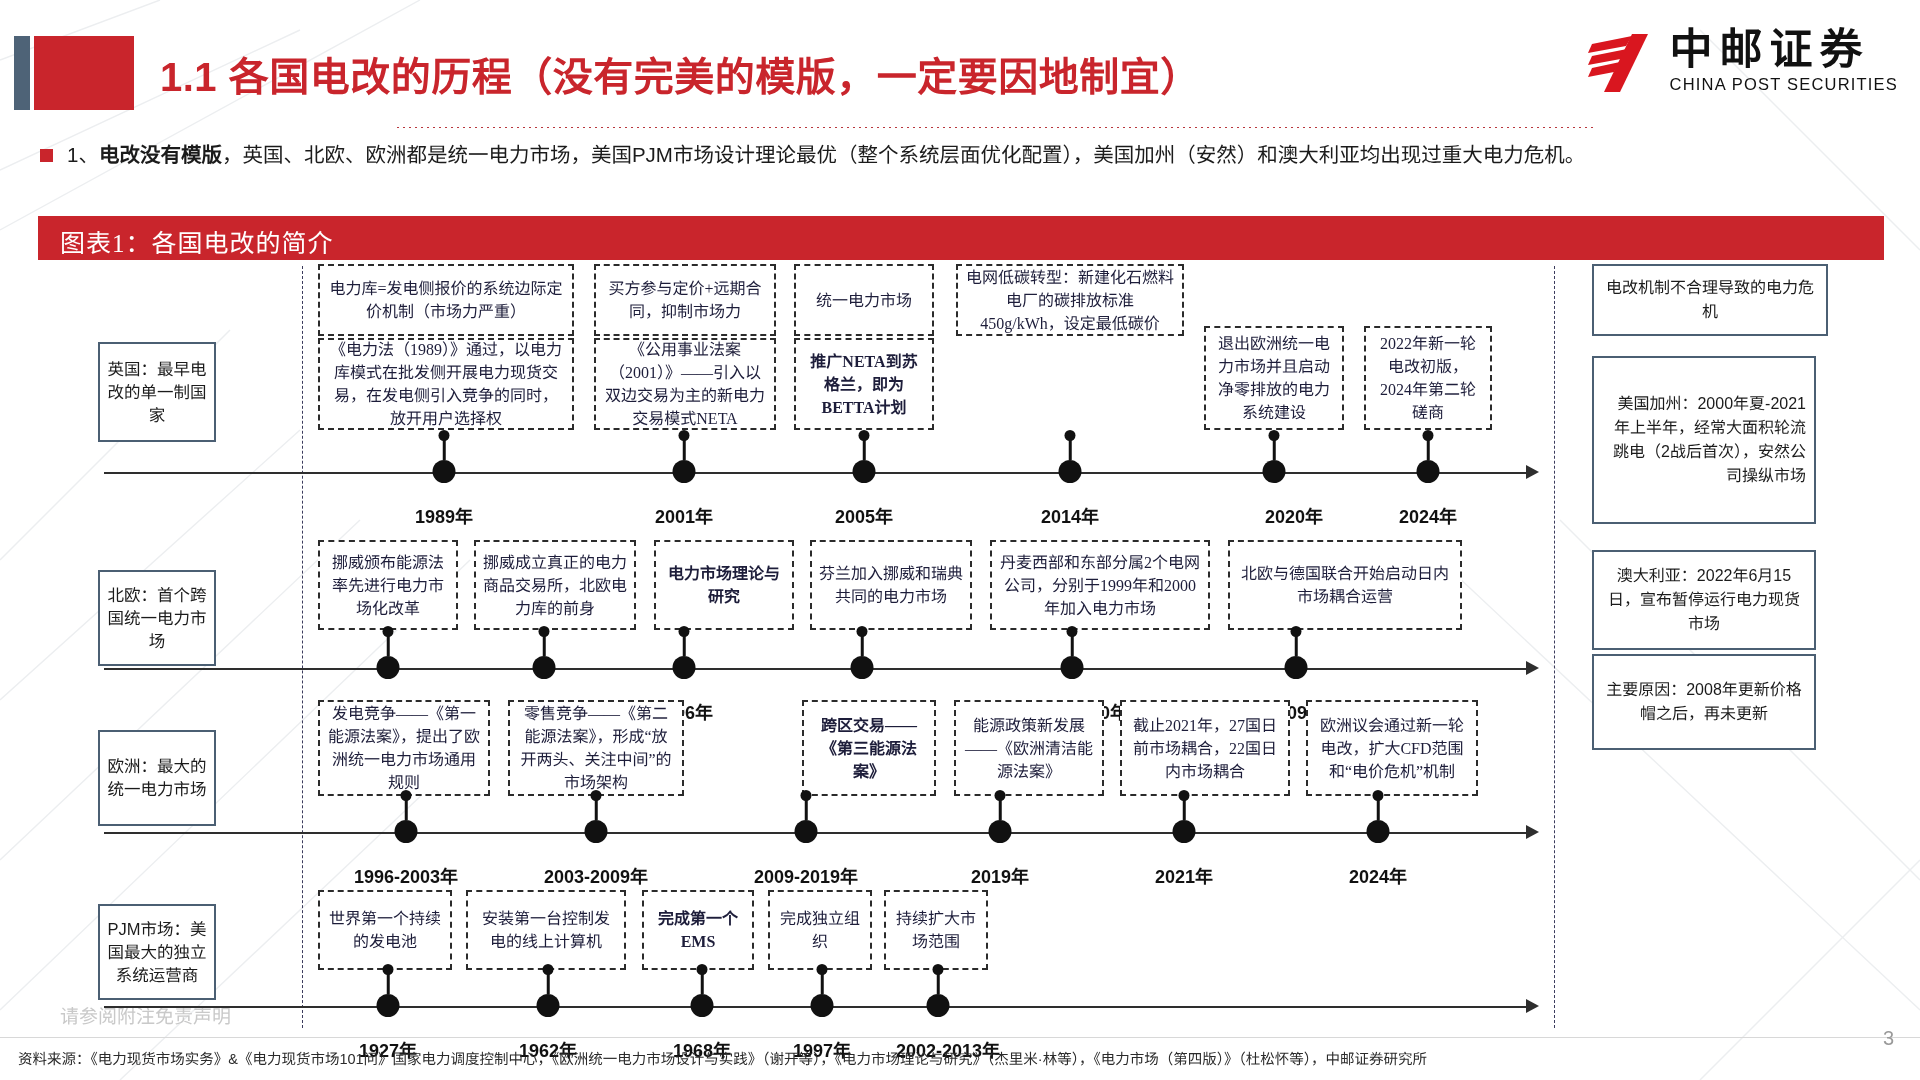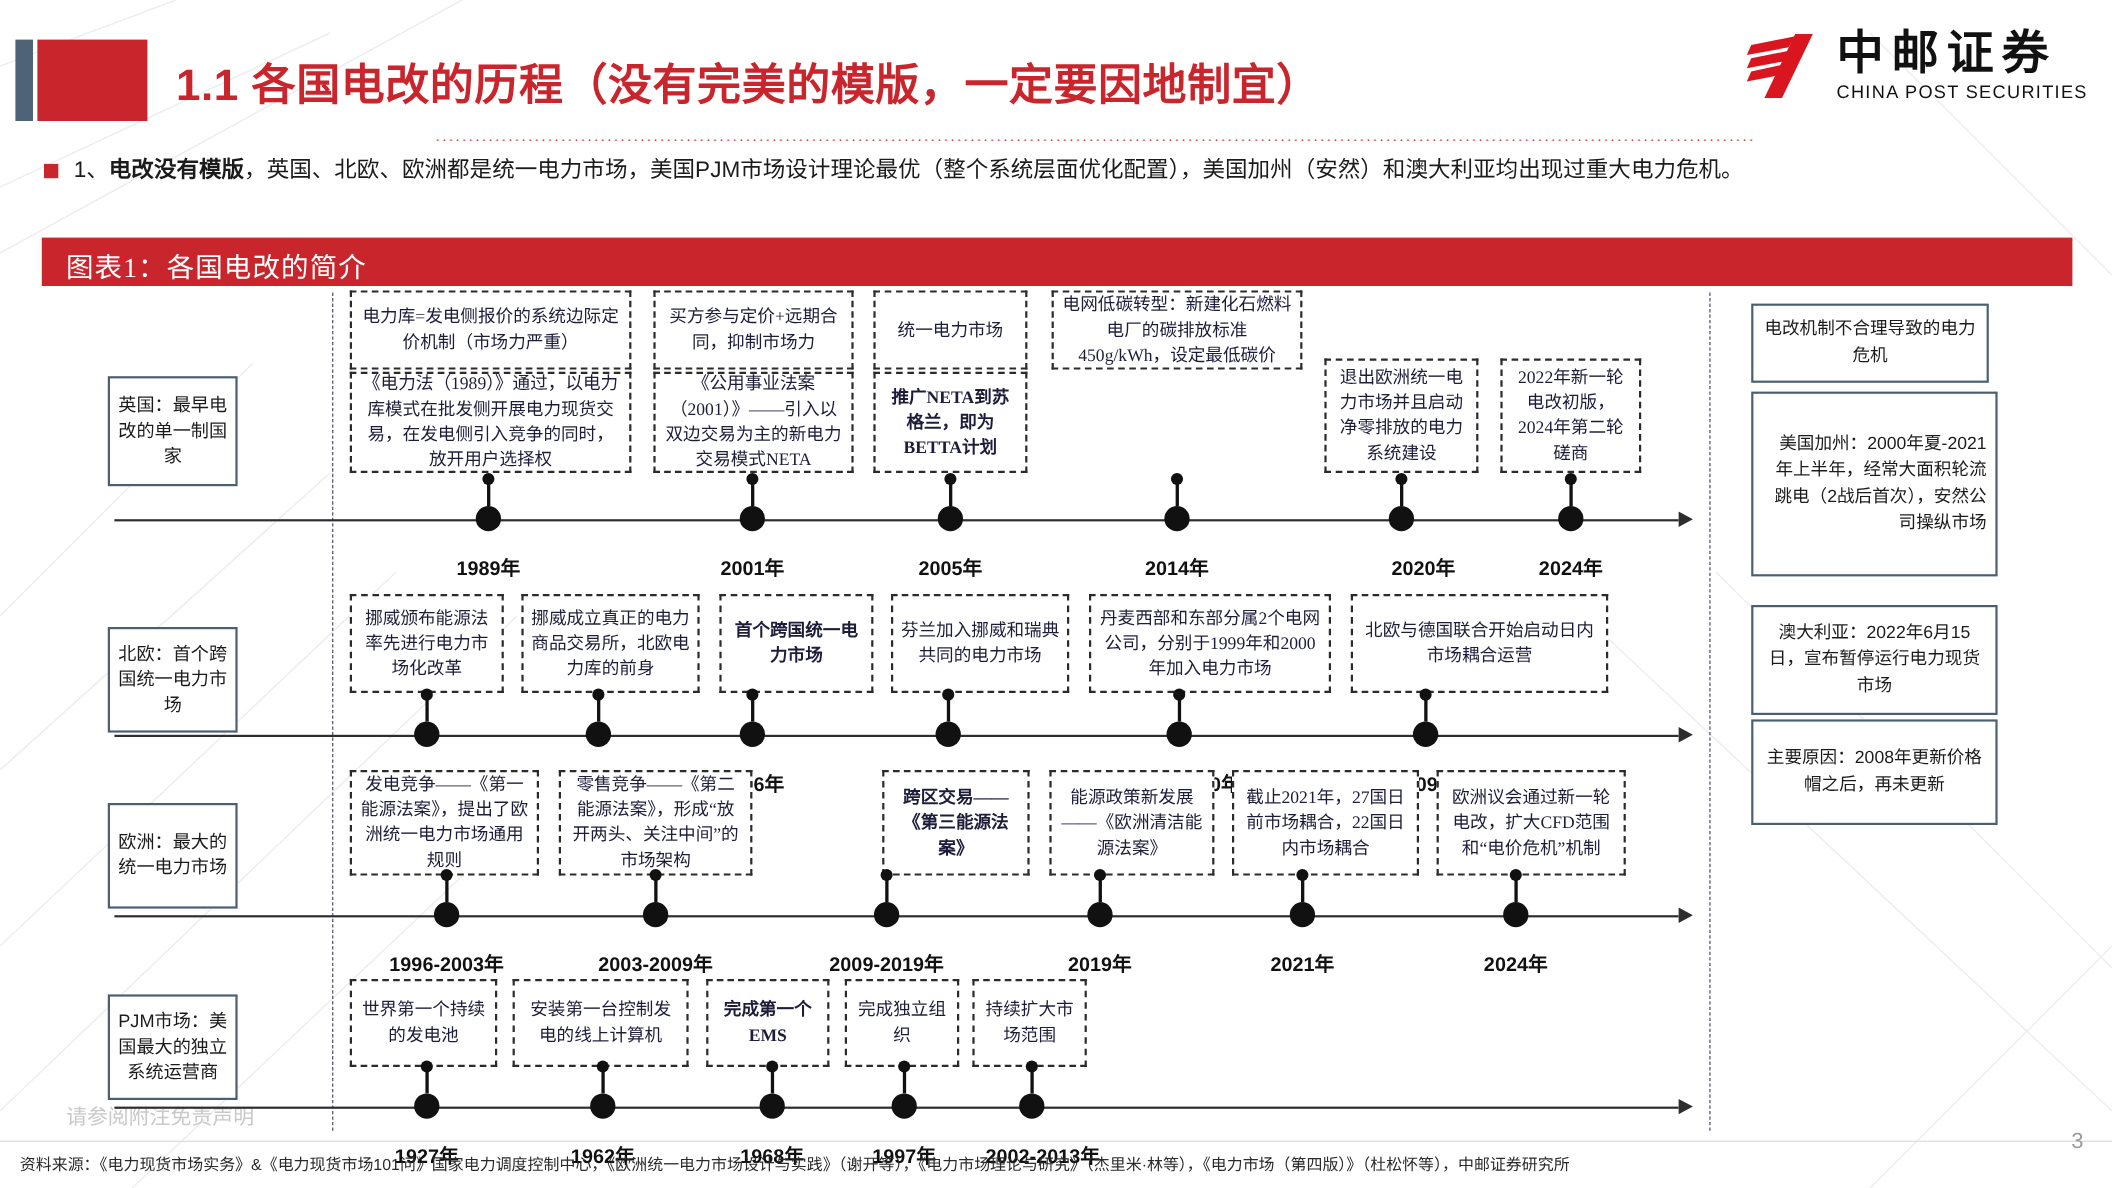--- a/index.html
+++ b/index.html
@@ -54,21 +54,21 @@
     white-space: nowrap;
     z-index: 3;
   }
 
   
   .logo-wrap {
     position: absolute;
     right: 22px;
     top: 26px;
     display: flex;
-    align-items: center;
+    align-items: flex-end;
     z-index: 3;
   }
   .logo-mark { width: 74px; height: 62px; margin-right: 10px; }
   .logo-text-cn {
     font-size: 43px;
     font-weight: bold;
     color: #111111;
     letter-spacing: 7px;
     line-height: 46px;
     font-family: "Liberation Sans", "DejaVu Sans", sans-serif;
@@ -439,21 +439,21 @@
 
     <div class="region-label" style="left:60px; top:308px; width:118px; height:96px;">北欧：首个跨国统一电力市场</div>
 
     <div class="evt" style="left:280px; top:278px; width:140px; height:90px;">
       <span>挪威颁布能源法率先进行电力市场化改革</span>
       </div>
     <div class="evt" style="left:436px; top:278px; width:162px; height:90px;">
       <span>挪威成立真正的电力商品交易所，北欧电力库的前身</span>
       </div>
     <div class="evt bold" style="left:616px; top:278px; width:140px; height:90px;">
-      <span>首个跨国统一电力市场</span>
+      <span>电力市场理论与研究</span>
       </div>
     <div class="evt" style="left:772px; top:278px; width:162px; height:90px;">
       <span>芬兰加入挪威和瑞典共同的电力市场</span>
       </div>
     <div class="evt" style="left:952px; top:278px; width:220px; height:90px;">
       <span>丹麦西部和东部分属2个电网公司，分别于1999年和2000年加入电力市场</span>
       </div>
     <div class="evt" style="left:1190px; top:278px; width:234px; height:90px;">
       <span>北欧与德国联合开始启动日内市场耦合运营</span>
       </div>
@@ -607,21 +607,21 @@
         <div class="stalk" style="top:10px; height:20px;"></div>
         <div class="dot-lg" style="top:30px;"></div>
       </div>
 
     <div class="year" style="left:350px; top:774px;">1927年</div>
     <div class="year" style="left:510px; top:774px;">1962年</div>
     <div class="year" style="left:664px; top:774px;">1968年</div>
     <div class="year" style="left:784px; top:774px;">1997年</div>
     <div class="year" style="left:910px; top:774px;">2002-2013年</div>
 
-    <div class="side-box" style="left:1554px; top:14px; width:216px; height:72px;">电改机制不合理导致的电力危机</div>
+    <div class="side-box" style="left:1554px; top:2px; width:236px; height:72px;">电改机制不合理导致的电力危机</div>
     <div class="side-box" style="left:1554px; top:94px; width:224px; height:168px;text-align:right;">美国加州：2000年夏-2021年上半年，经常大面积轮流跳电（2战后首次），安然公司操纵市场</div>
     <div class="side-box" style="left:1554px; top:288px; width:224px; height:100px;">澳大利亚：2022年6月15日，宣布暂停运行电力现货市场</div>
     <div class="side-box" style="left:1554px; top:392px; width:224px; height:96px;">主要原因：2008年更新价格帽之后，再未更新</div>
 
   </div>
 
   <div class="footer-disc">请参阅附注免责声明</div>
   <div class="footer-line"></div>
   <div class="footer-src">资料来源：《电力现货市场实务》&amp;《电力现货市场101问》国家电力调度控制中心，《欧洲统一电力市场设计与实践》（谢开等），《电力市场理论与研究》（杰里米·林等），《电力市场（第四版）》（杜松怀等），中邮证券研究所</div>
   <div class="footer-page">3</div>

